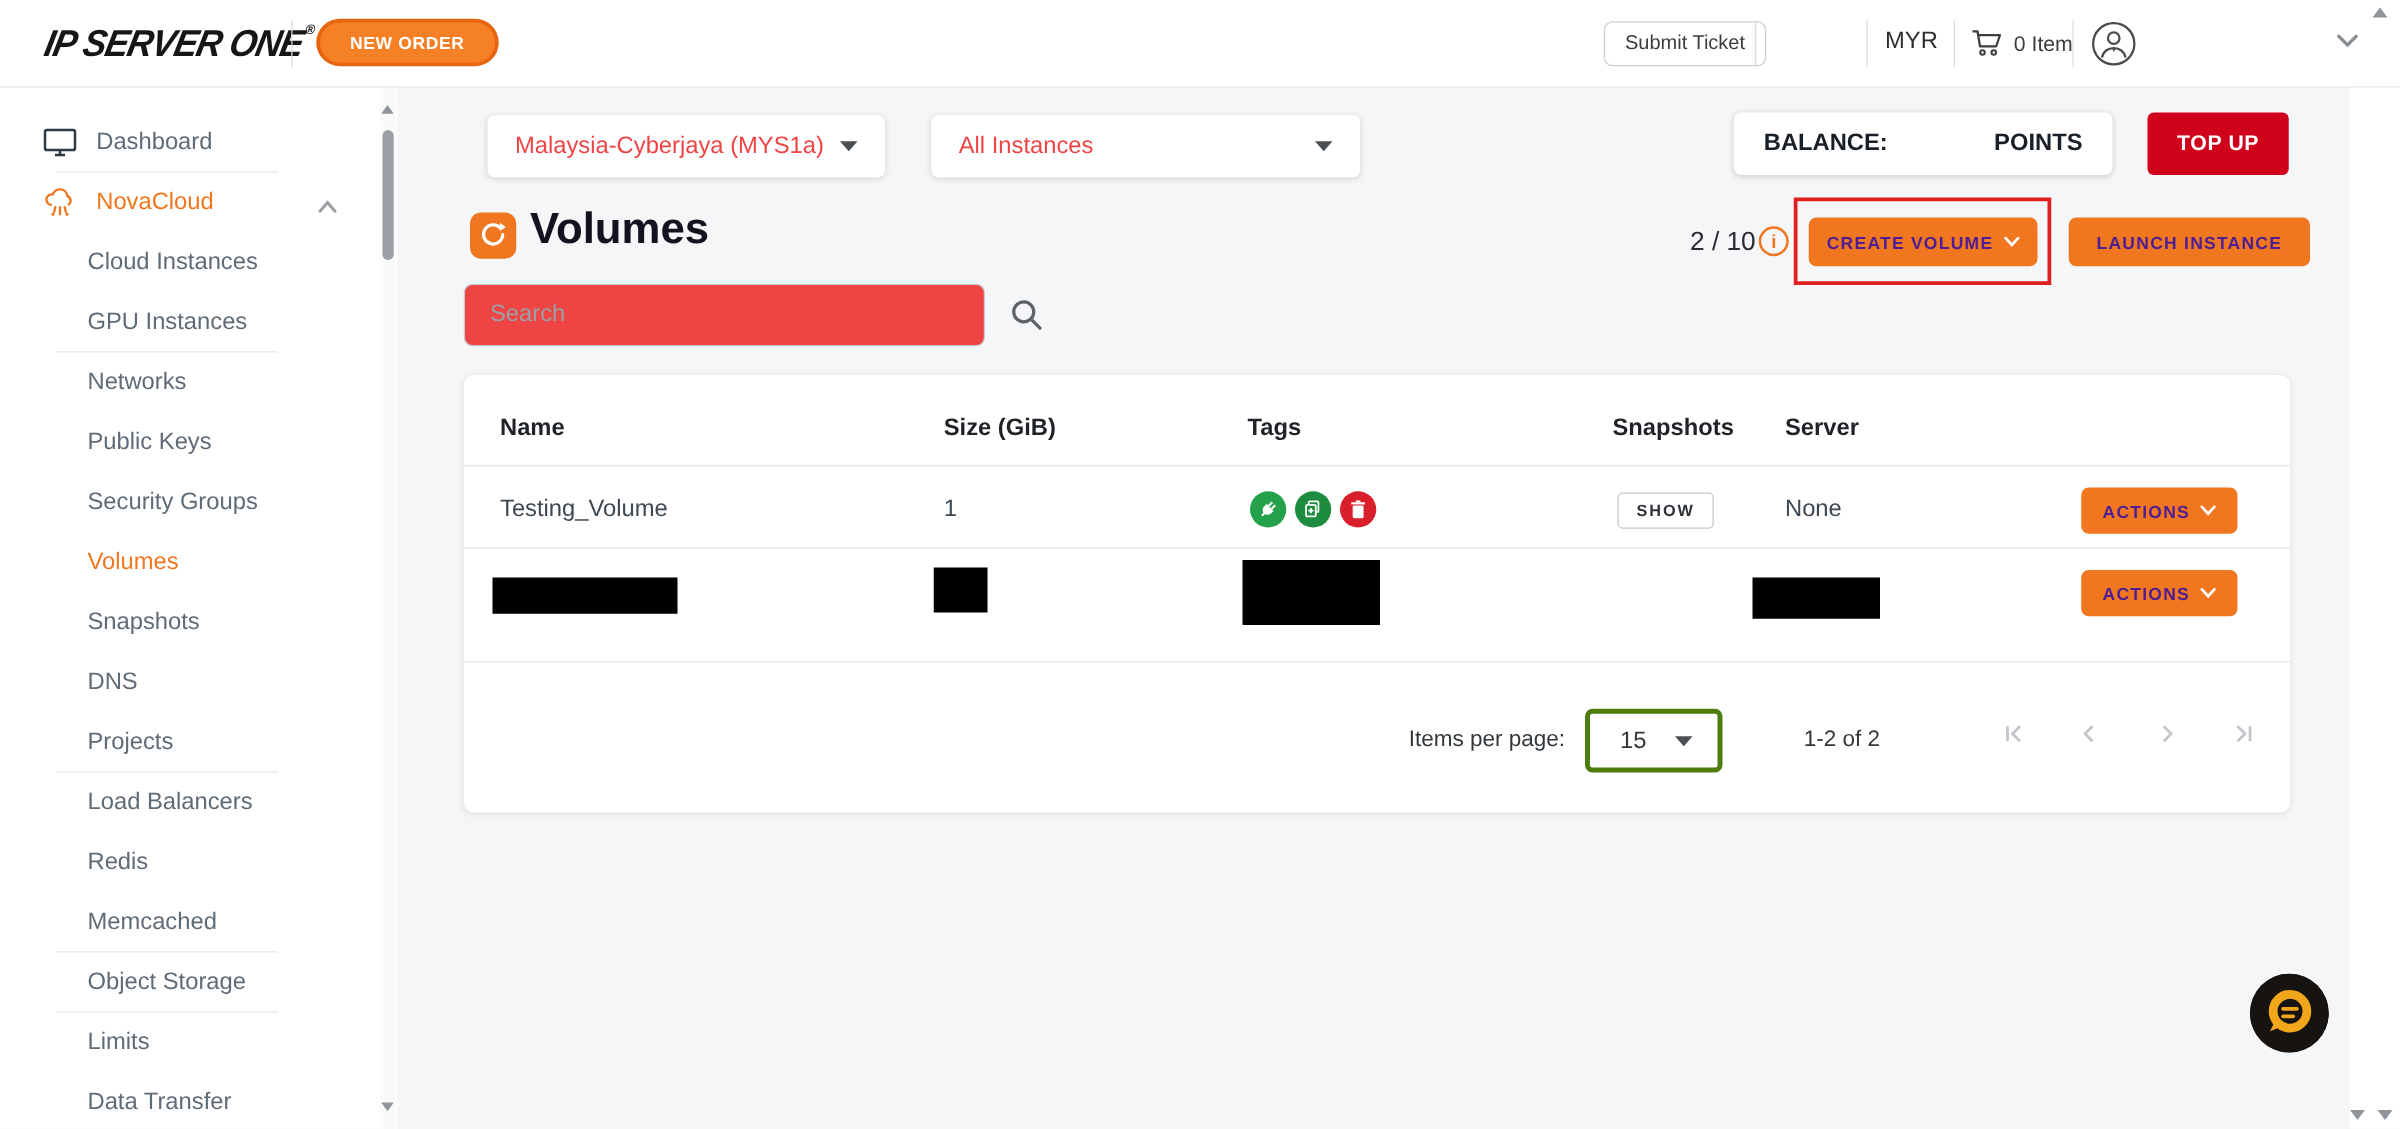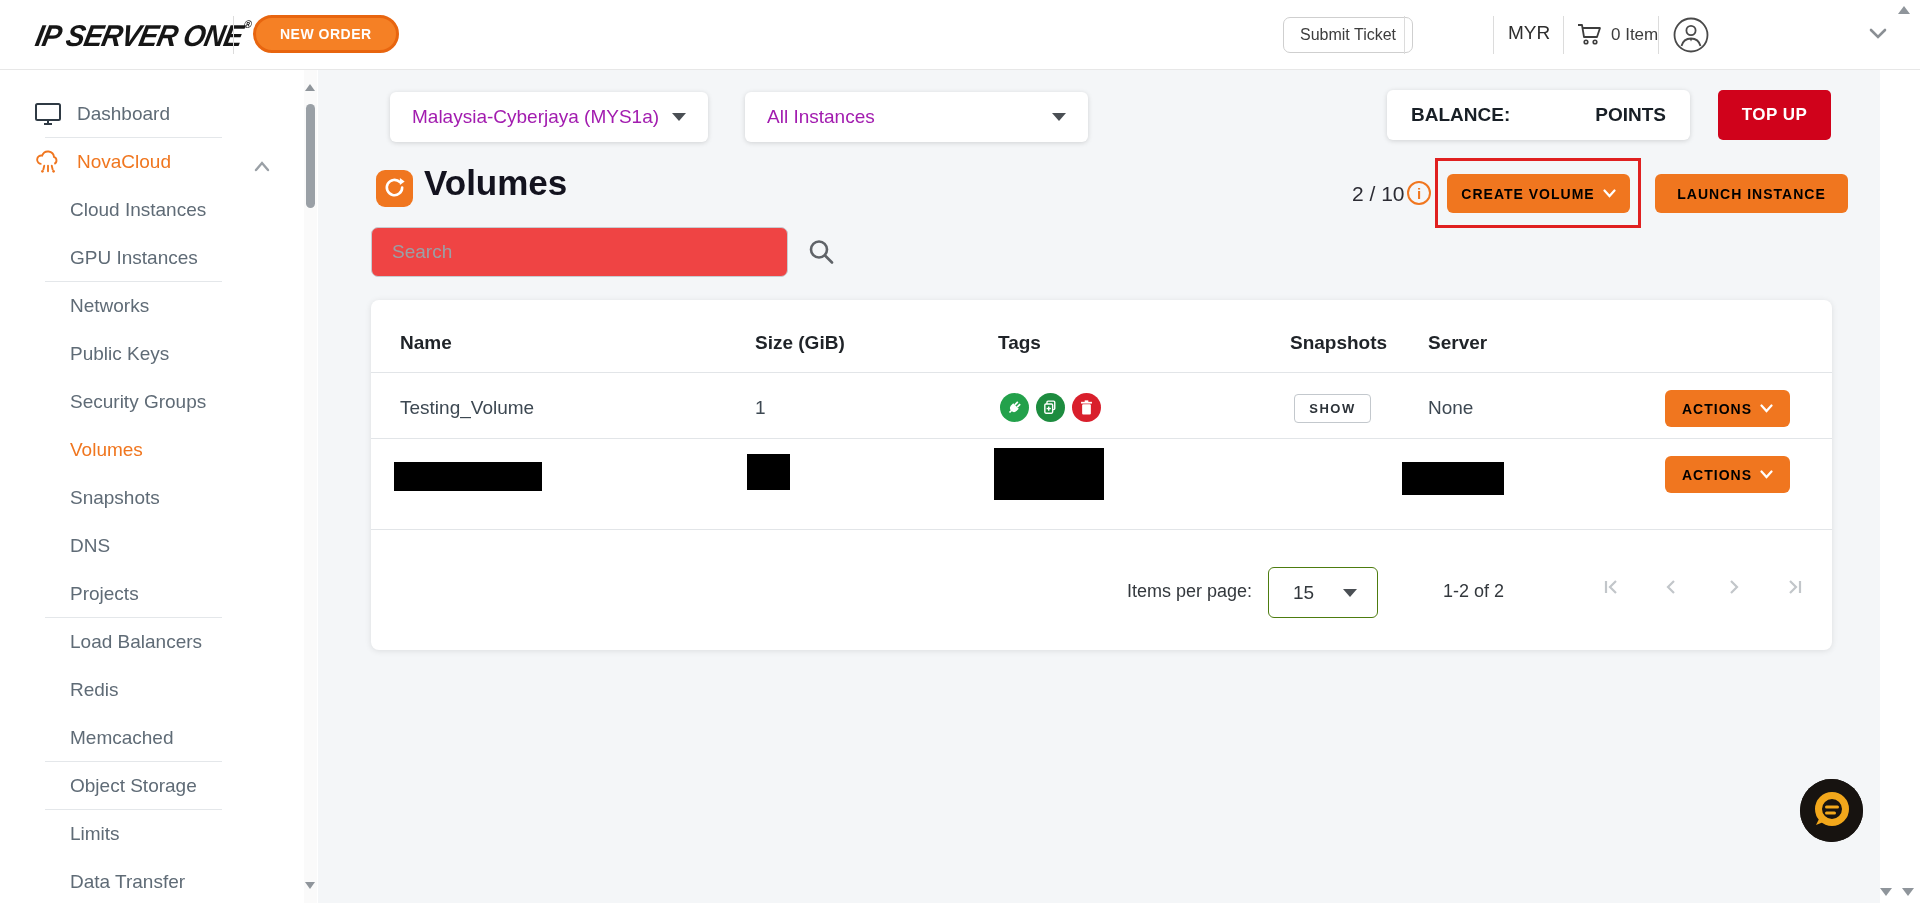--- a/index.html
+++ b/index.html
@@ -50,41 +50,41 @@
   .nav-item.top .nav-icon { width:28px; margin-right:15px; display:flex; justify-content:center; }
   .nav-item.sub { padding-left:70px; }
   .nav-item.orange { color:#f0761f; }
   .nav-item.divided::after { content:""; position:absolute; left:45px; bottom:0; width:177px;
                              border-top:1px solid #e4e7ea; }
   .nav-chevron { position:absolute; right:48px; top:17px; }
 
   
   .card-select { position:absolute; height:50px; background:#fff; border-radius:6px;
                  box-shadow:0 1px 5px rgba(0,0,0,.15); display:flex; align-items:center;
-                 padding:0 22px; font-size:19px; color:#a21caf; cursor:pointer; }
+                 padding:0 22px; font-size:19px; color:#ef4444; cursor:pointer; }
   .caret-filled { width:0; height:0; border-left:7px solid transparent; border-right:7px solid transparent;
                   border-top:8px solid #4a4f54; margin-left:auto; }
   .balance-card { position:absolute; left:1387px; top:90px; width:303px; height:50px; background:#fff;
                   border-radius:6px; box-shadow:0 1px 5px rgba(0,0,0,.15); display:flex;
                   align-items:center; padding:0 24px; font-size:19px; color:#181f26; font-weight:600; }
   .topup-btn { position:absolute; left:1718px; top:90px; width:113px; height:50px; background:#d0021b;
                border:none; border-radius:5px; color:#fff; font-weight:700; font-size:17px;
                letter-spacing:.5px; cursor:pointer; font-family:inherit; }
 
   .refresh-btn { position:absolute; left:376px; top:170px; width:37px; height:37px; background:#f0761f;
                  border:none; border-radius:9px; cursor:pointer; display:flex; align-items:center;
                  justify-content:center; }
   .page-title { position:absolute; left:424px; top:163px; font-size:35px; font-weight:800; color:#13131f; }
   .usage { position:absolute; left:1352px; top:182px; font-size:21px; color:#2b2b33; }
   .info-icon { position:absolute; left:1407px; top:181px; width:24px; height:24px; border:2px solid #f0761f;
                border-radius:50%; color:#f0761f; font-weight:700; font-size:15px; display:flex;
                align-items:center; justify-content:center; cursor:pointer; }
   .annotation-box { position:absolute; left:1435px; top:158px; width:206px; height:70px;
                     border:3px solid #e02020; }
-  .btn-orange { background:#f0761f; border:none; border-radius:6px; color:#000000; font-weight:700;
+  .btn-orange { background:#f0761f; border:none; border-radius:6px; color:#4c1d95; font-weight:700;
                 font-size:14px; letter-spacing:1px; cursor:pointer; display:flex; align-items:center;
                 justify-content:center; gap:8px; font-family:inherit; }
   .create-volume { position:absolute; left:1447px; top:174px; width:183px; height:39px; }
   .launch-instance { position:absolute; left:1655px; top:174px; width:193px; height:39px; }
 
   .search-input { position:absolute; left:371px; top:227px; width:417px; height:50px;
                   border:1px solid #c7ccd1; border-radius:7px; padding:0 20px; font-size:19px;
                   color:#333; font-family:inherit; background:#ef4444; outline:none; }
   .search-input::placeholder { color:#9aa0a6; }
   .search-icon-btn { position:absolute; left:804px; top:236px; width:34px; height:34px; background:none;
@@ -98,21 +98,21 @@
   .cell { position:absolute; font-size:19px; color:#3d4852; }
   .tag-btn { width:29px; height:29px; border-radius:50%; border:none; cursor:pointer; display:flex;
              align-items:center; justify-content:center; padding:0; }
   .show-btn { position:absolute; left:923px; top:94px; width:77px; height:29px; background:#fff;
               border:1px solid #c3c8cd; border-radius:4px; font-size:13px; font-weight:700;
               letter-spacing:1.5px; color:#2d3339; cursor:pointer; font-family:inherit; }
   .actions-btn { position:absolute; width:125px; height:37px; }
   .redact { position:absolute; background:#000; }
 
   .pag-label { position:absolute; font-size:18px; color:#33383d; }
-  .pag-select { position:absolute; left:897px; top:267px; width:110px; height:51px; border:1px solid #4d7c0f;
+  .pag-select { position:absolute; left:897px; top:267px; width:110px; height:51px; border:4px solid #4d7c0f;
                 border-radius:6px; display:flex; align-items:center; padding:0 20px 0 24px; font-size:19px;
                 color:#33383d; cursor:pointer; background:#fff; }
   .pag-nav { position:absolute; top:275px; width:24px; height:24px; background:none; border:none;
              cursor:default; padding:0; }
 
   
   .chat-widget { position:absolute; left:1800px; top:779px; width:63px; height:63px; border:none;
                  border-radius:50%; background:#171310; cursor:pointer; padding:0; z-index:30; }
 </style>
 </head>

